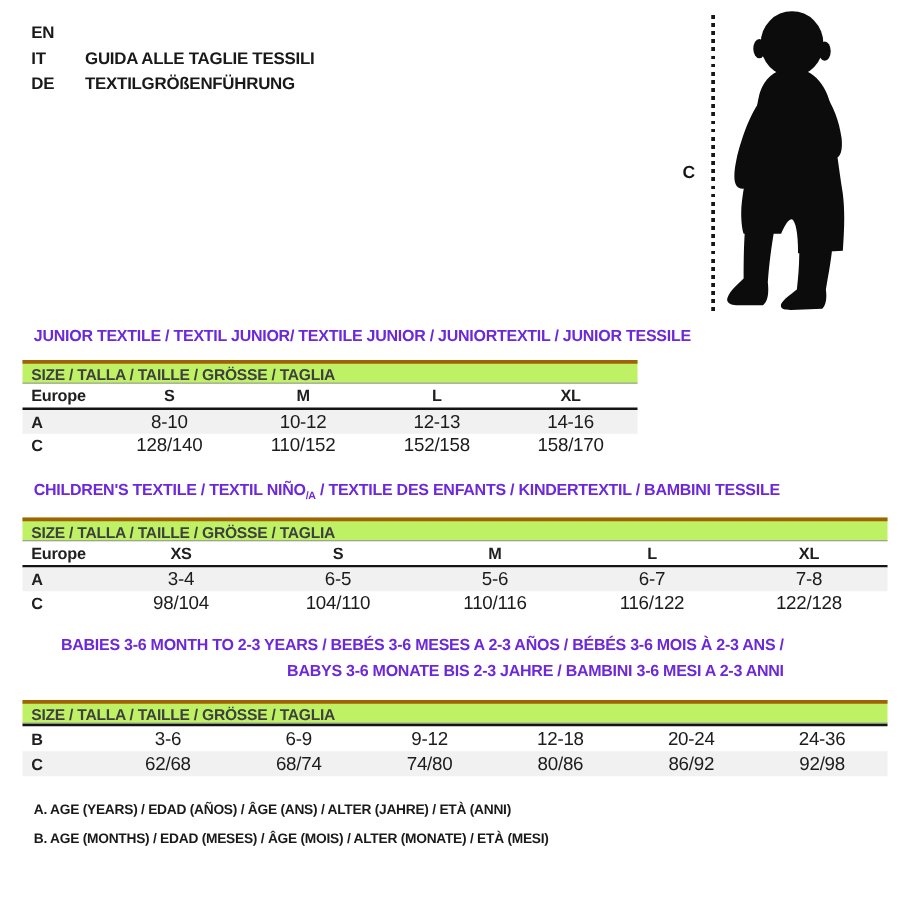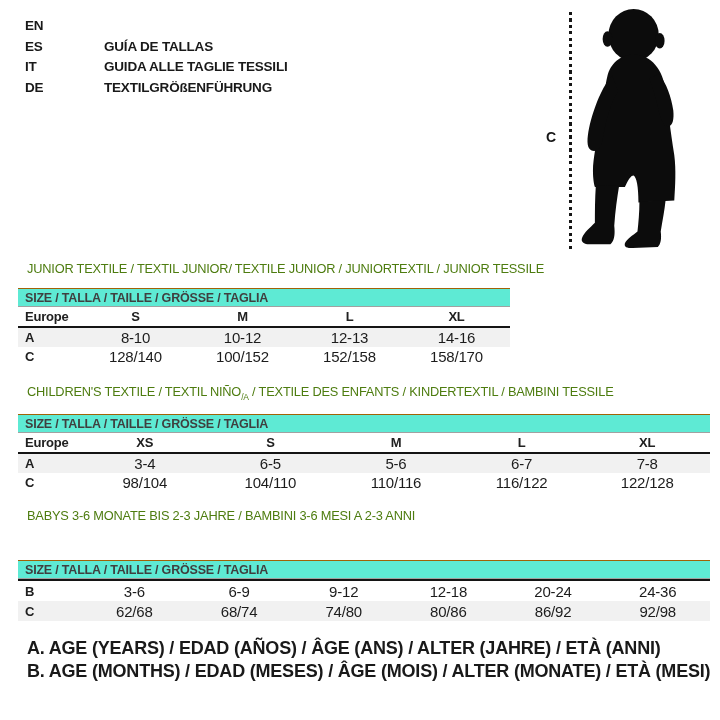--- a/index.html
+++ b/index.html
@@ -3,62 +3,58 @@
 <meta charset="utf-8">
 <style>
   html,body{margin:0;padding:0;background:#ffffff;}
   .page{
     position:relative;width:720px;height:720px;background:#ffffff;overflow:hidden;
     font-family:"Liberation Sans","DejaVu Sans",sans-serif;color:#1d1d1d;
     letter-spacing:-0.2px;
   }
   
   .langs{position:absolute;left:25px;top:16px;}
-  .lang-row{display:flex;line-height:20.6px;font-size:13.5px;font-weight:700;color:#191919;gap:36px;}
+  .lang-row{display:flex;line-height:20.6px;font-size:13.5px;font-weight:700;color:#191919;}
   .lang-code{width:43px;flex:0 0 43px;}
   
   .figure{position:absolute;left:0;top:0;width:720px;height:260px;pointer-events:none;}
   .dotline{position:absolute;left:569px;top:12px;width:3px;height:237px;
     background:repeating-linear-gradient(to bottom,#161616 0 3px,transparent 3px 6.5px);}
   .c-label{position:absolute;left:546px;top:129px;font-size:14px;font-weight:700;color:#161616;}
   .toddler{position:absolute;left:581px;top:6px;width:112px;height:242px;}
   
-  .sec-head{position:absolute;left:27px;font-size:12.8px;font-weight:400;color:#4d7c0f;line-height:21px;}
+  .sec-head{position:absolute;left:27px;font-size:12.8px;font-weight:700;color:#6d28d9;line-height:21px;text-align:right;}
   .sub{font-size:8.5px;vertical-align:sub;}
   
   .sg-table{position:absolute;left:18px;}
   .t-junior{top:288px;width:492px;}
   .t-children{top:414px;width:692px;}
   .t-babies{top:560px;width:692px;}
-  .size-bar{height:19px;line-height:18px;background:#5eead4;
-    border-top:1px solid #a16207;border-bottom:1px solid #a1a1a1;box-sizing:border-box;
+  .size-bar{height:19px;line-height:18px;background:#bef264;
+    border-top:3px solid #a16207;border-bottom:1px solid #a1a1a1;box-sizing:border-box;
     padding-left:7px;font-size:12.5px;font-weight:700;color:#3f3f3f;}
   .rule{height:2px;background:#141414;}
   .t-row{display:flex;height:19px;align-items:center;}
   .t-babies .t-row{height:20px;}
   .t-row.shaded{background:#f1f1f1;}
   .lbl{flex:0 0 57px;padding-left:7px;font-size:13px;font-weight:700;color:#202020;}
   .val{flex:1;text-align:center;font-size:15px;font-weight:400;color:#1c1c1c;}
   .hdr .val{font-weight:700;font-size:13px;color:#202020;}
   
-  .footnotes{position:absolute;left:27px;top:637px;font-size:18px;font-weight:700;
+  .footnotes{position:absolute;left:27px;top:637px;font-size:11px;font-weight:700;
     color:#191919;line-height:22.6px;}
 </style>
 </head>
 <body>
 
 <div class="page">
 
   <div class="langs">
     <div class="lang-row">
       <span class="lang-code">EN</span>
-    </div>
-    <div class="lang-row">
-      <span class="lang-code">ES</span>
-      <span class="lang-label">GUÍA DE TALLAS</span>
     </div>
     <div class="lang-row">
       <span class="lang-code">IT</span>
       <span class="lang-label">GUIDA ALLE TAGLIE TESSILI</span>
     </div>
     <div class="lang-row">
       <span class="lang-code">DE</span>
       <span class="lang-label">TEXTILGRÖßENFÜHRUNG</span>
     </div>
   </div>
@@ -94,21 +90,21 @@
     <div class="t-row shaded">
       <span class="lbl">A</span>
       <span class="val">8-10</span>
       <span class="val">10-12</span>
       <span class="val">12-13</span>
       <span class="val">14-16</span>
     </div>
     <div class="t-row">
       <span class="lbl">C</span>
       <span class="val">128/140</span>
-      <span class="val">100/152</span>
+      <span class="val">110/152</span>
       <span class="val">152/158</span>
       <span class="val">158/170</span>
     </div>
   </div>
 
   <div class="sec-head" style="top:381px"><span>CHILDREN'S TEXTILE / TEXTIL NIÑO</span><span class="sub">/A</span><span> / TEXTILE DES ENFANTS / KINDERTEXTIL / BAMBINI TESSILE</span></div>
   <div class="sg-table t-children">
     <div class="size-bar">SIZE / TALLA / TAILLE / GRÖSSE / TAGLIA</div>
     <div class="t-row hdr">
       <span class="lbl">Europe</span>
@@ -131,20 +127,21 @@
       <span class="lbl">C</span>
       <span class="val">98/104</span>
       <span class="val">104/110</span>
       <span class="val">110/116</span>
       <span class="val">116/122</span>
       <span class="val">122/128</span>
     </div>
   </div>
 
   <div class="sec-head" style="top:505px;width:600px">
+    <div>BABIES 3-6 MONTH TO 2-3 YEARS / BEBÉS 3-6 MESES A 2-3 AÑOS / BÉBÉS 3-6 MOIS À 2-3 ANS /</div>
     <div>BABYS 3-6 MONATE BIS 2-3 JAHRE / BAMBINI 3-6 MESI A 2-3 ANNI</div>
   </div>
   <div class="sg-table t-babies">
     <div class="size-bar">SIZE / TALLA / TAILLE / GRÖSSE / TAGLIA</div>
     <div class="rule"></div>
     <div class="t-row">
       <span class="lbl">B</span>
       <span class="val">3-6</span>
       <span class="val">6-9</span>
       <span class="val">9-12</span>

